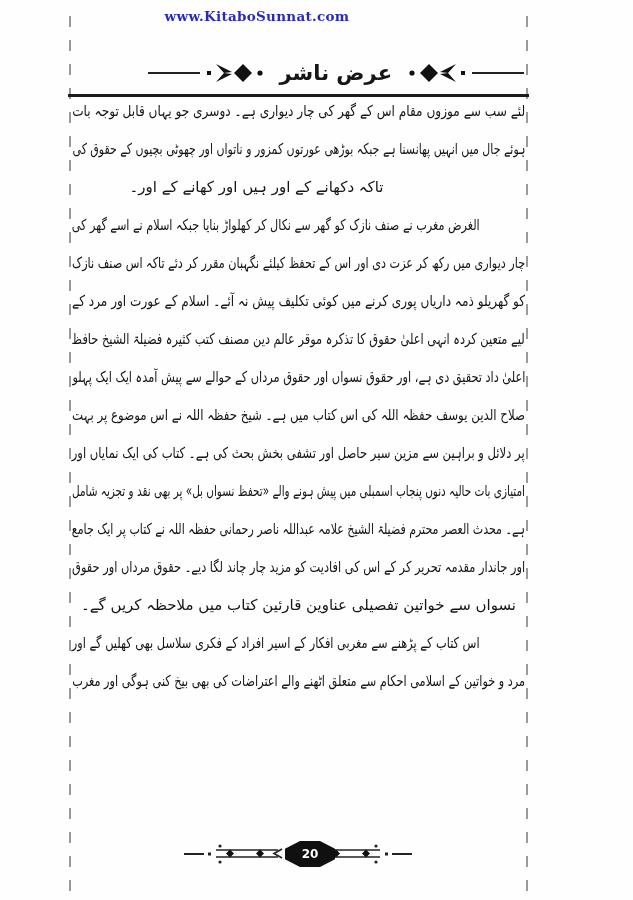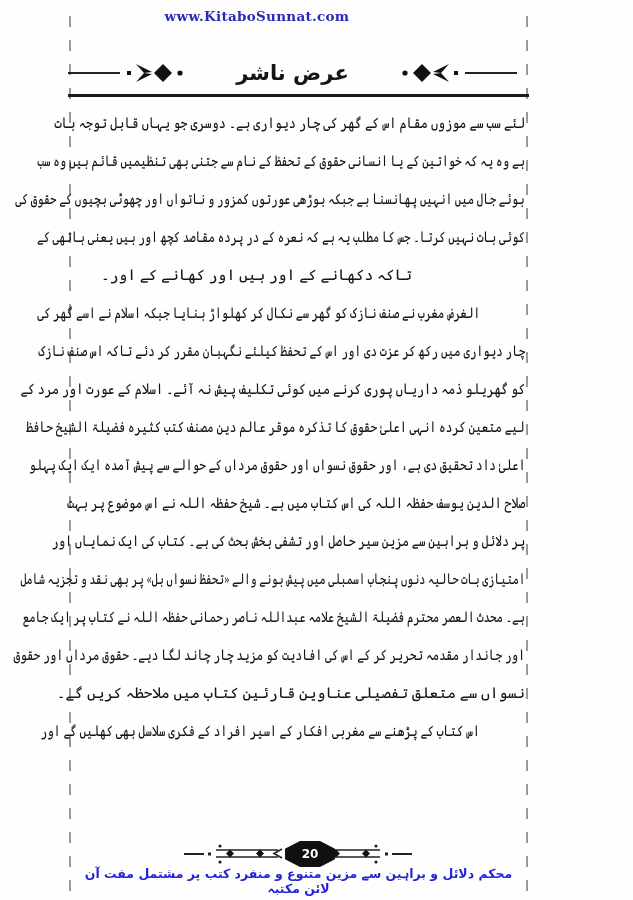--- a/index.html
+++ b/index.html
@@ -8,28 +8,28 @@
   
   .url{position:absolute;top:8px;left:0;width:514px;text-align:center;
        font-family:"DejaVu Serif",serif;font-weight:bold;font-size:13.5px;
        color:#2a2ab8;letter-spacing:.3px;}
   
   .vborder{position:absolute;top:16px;height:876px;width:2px;
            background:repeating-linear-gradient(to bottom,#9a9a9a 0 11px,transparent 11px 24px);}
   .vborder.left{left:69px;}
   .vborder.right{left:526px;}
   
-  .header-row{position:absolute;top:54px;left:64px;width:457px;height:38px;
-              display:flex;align-items:center;justify-content:space-between;}
+  .header-row{position:absolute;top:54px;left:71px;width:457px;height:38px;
+              display:flex;align-items:center;justify-content:flex-end;}
   .title{font-size:21px;font-weight:bold;direction:rtl;white-space:nowrap;padding:0 6px;}
   .orn{flex:0 0 auto;}
   .orn.rt{transform:scaleX(-1);}
   .rule{position:absolute;top:94px;left:68px;width:461px;height:3px;background:#1b1b1b;}
   
-  .body{position:absolute;top:104px;left:72px;width:453px;font-family:Liberation Serif, serif;}
+  .body{position:absolute;top:92px;left:72px;width:453px;}
   .line{height:38px;line-height:38px;font-size:15px;direction:rtl;text-align:right;
         white-space:nowrap;overflow:visible;}
   .line span{display:inline-block;transform-origin:100% 50%;}
   .line.indent{padding-right:45px;}
   .line.center{text-align:center;}
   .line.shiftl{position:relative;left:-42px;}
   
   .pagenum-row{position:absolute;top:840px;left:178px;width:240px;height:28px;}
   .pagenum-row svg{position:absolute;top:0;left:0;}
   .badge{position:absolute;top:1px;left:107px;width:50px;height:26px;background:#101010;
@@ -66,51 +66,49 @@
       <polygon points="88,15 72,23 80,14" fill="#111"></polygon>
       <polygon points="90,14 99,5 108,14 99,23" fill="#111"></polygon>
       <circle cx="116" cy="14" r="2.6" fill="#111"></circle>
     </svg>
   </div>
 
   <div class="rule"></div>
 
   <div class="body">
     <div class="line"><span style="transform: scaleX(0.80868);">لئے سب سے موزوں مقام اس کے گھر کی چار دیواری ہے۔ دوسری جو یہاں قابل توجہ بات</span></div>
-    <div class="line"><span style="transform: scaleX(0.744396);">ہے وہ یہ کہ خواتین کے یا انسانی حقوق کے تحفظ کے نام سے جتنی بھی تنظیمیں قائم ہیں وہ سب</span></div>
     <div class="line"><span style="transform: scaleX(0.731235);">ہوئے جال میں انہیں پھانسنا ہے جبکہ بوڑھی عورتوں کمزور و ناتواں اور چھوٹی بچیوں کے حقوق کی</span></div>
-    <div class="line"><span style="transform: scaleX(0.734979);">کوئی بات نہیں کرتا۔ جس کا مطلب یہ ہے کہ نعرہ کے در پردہ مقاصد کچھ اور ہیں یعنی ہاتھی کے</span></div>
     <div class="line center shiftl"><span>تاکہ دکھانے کے اور ہیں اور کھانے کے اور۔</span></div>
     <div class="line indent"><span style="transform: scaleX(0.74901);">الغرض مغرب نے صنف نازک کو گھر سے نکال کر کھلواڑ بنایا جبکہ اسلام نے اسے گھر کی</span></div>
     <div class="line"><span style="transform: scaleX(0.747409);">چار دیواری میں رکھ کر عزت دی اور اس کے تحفظ کیلئے نگہبان مقرر کر دئے تاکہ اس صنف نازک</span></div>
     <div class="line"><span style="transform: scaleX(0.805915);">کو گھریلو ذمہ داریاں پوری کرنے میں کوئی تکلیف پیش نہ آئے۔ اسلام کے عورت اور مرد کے</span></div>
     <div class="line"><span style="transform: scaleX(0.75802);">لیے متعین کردہ انہی اعلیٰ حقوق کا تذکرہ موقر عالم دین مصنف کتب کثیرہ فضیلۃ الشیخ حافظ</span></div>
     <div class="line"><span style="transform: scaleX(0.755669);">اعلیٰ داد تحقیق دی ہے، اور حقوق نسواں اور حقوق مرداں کے حوالے سے پیش آمدہ ایک ایک پہلو</span></div>
     <div class="line"><span style="transform: scaleX(0.786501);">صلاح الدین یوسف حفظہ اللہ کی اس کتاب میں ہے۔ شیخ حفظہ اللہ نے اس موضوع پر بہت</span></div>
     <div class="line"><span style="transform: scaleX(0.773429);">پر دلائل و براہین سے مزین سیر حاصل اور تشفی بخش بحث کی ہے۔ کتاب کی ایک نمایاں اور</span></div>
     <div class="line"><span style="transform: scaleX(0.69689);">امتیازی بات حالیہ دنوں پنجاب اسمبلی میں پیش ہونے والے «تحفظ نسواں بل» پر بھی نقد و تجزیہ شامل</span></div>
     <div class="line"><span style="transform: scaleX(0.734384);">ہے۔ محدث العصر محترم فضیلۃ الشیخ علامہ عبداللہ ناصر رحمانی حفظہ اللہ نے کتاب پر ایک جامع</span></div>
     <div class="line"><span style="transform: scaleX(0.758715);">اور جاندار مقدمہ تحریر کر کے اس کی افادیت کو مزید چار چاند لگا دیے۔ حقوق مرداں اور حقوق</span></div>
-    <div class="line center"><span>نسواں سے متعلق تفصیلی عناوین قارئین کتاب میں ملاحظہ کریں گے۔</span></div>
+    <div class="line center"><span>نسواں سے خواتین تفصیلی عناوین قارئین کتاب میں ملاحظہ کریں گے۔</span></div>
     <div class="line indent"><span style="transform: scaleX(0.758827);">اس کتاب کے پڑھنے سے مغربی افکار کے اسیر افراد کے فکری سلاسل بھی کھلیں گے اور</span></div>
+    <div class="line"><span style="transform: scaleX(0.752335);">مرد و خواتین کے اسلامی احکام سے متعلق اٹھنے والے اعتراضات کی بھی بیخ کنی ہوگی اور مغرب</span></div>
   </div>
 
   <div class="pagenum-row">
     <svg width="240" height="28" viewBox="0 0 240 28">
       <g id="halfl">
         <line x1="6" y1="14" x2="26" y2="14" stroke="#222" stroke-width="2"></line>
         <rect x="30" y="12.5" width="3" height="3" fill="#222"></rect>
         <line x1="38" y1="10" x2="100" y2="10" stroke="#222" stroke-width="1.6"></line>
         <line x1="38" y1="17" x2="100" y2="17" stroke="#222" stroke-width="1.6"></line>
         <polygon points="48,13.5 52,9.5 56,13.5 52,17.5" fill="#111"></polygon>
         <polygon points="78,13.5 82,9.5 86,13.5 82,17.5" fill="#111"></polygon>
         <polyline points="104,9 96,13.5 104,18" fill="none" stroke="#222" stroke-width="1.6"></polyline>
         <circle cx="42" cy="6" r="1.6" fill="#222"></circle>
         <circle cx="42" cy="22" r="1.6" fill="#222"></circle>
       </g>
       <use href="#halfl" transform="translate(240 0) scale(-1 1)"></use>
     </svg>
     <div class="badge">20</div>
   </div>
 
-  <div class="tagline">محکم دلائل و براہین سے مزین متنوع و منفرد کتب پر مشتمل مفت آن لائن مکتبہ</div>
 
 </div>
 
 </body></html>

